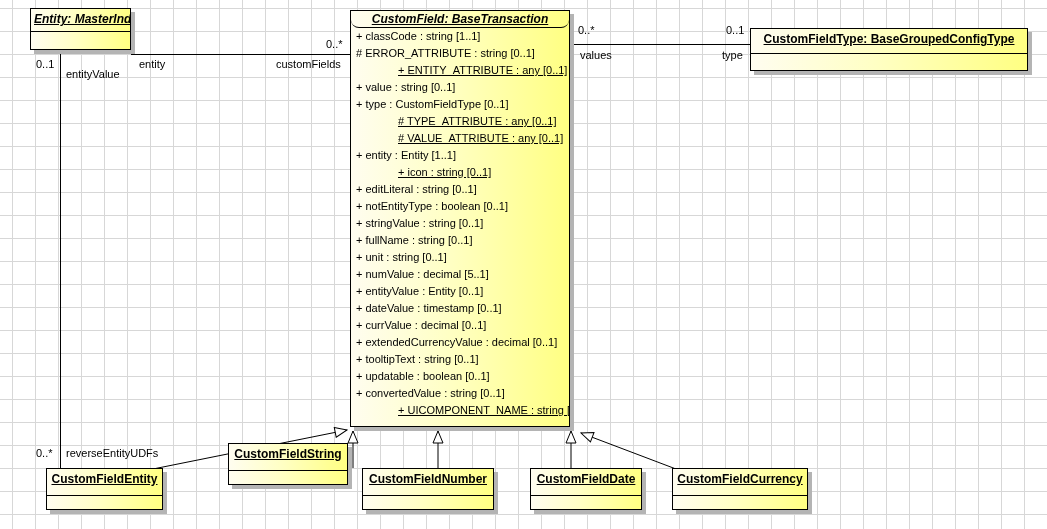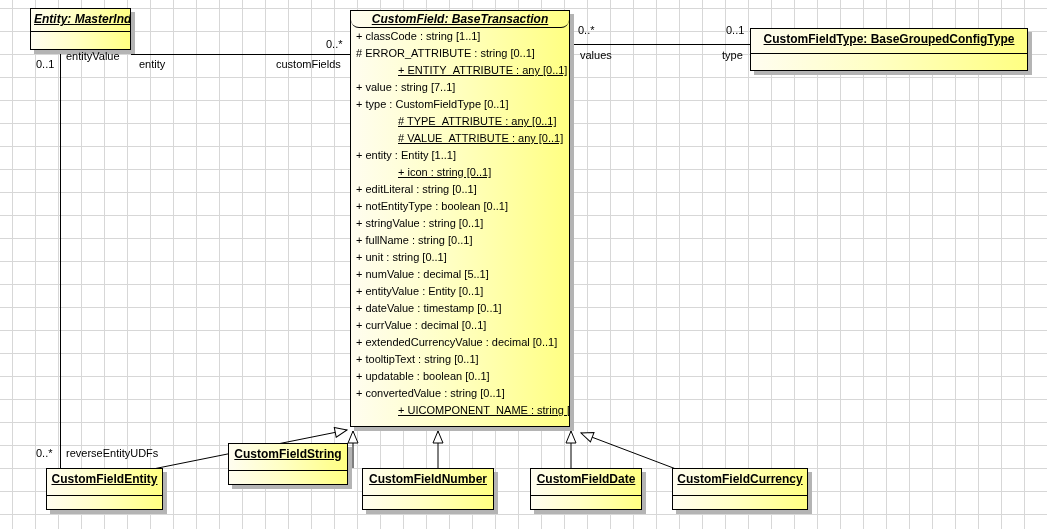--- a/index.html
+++ b/index.html
@@ -80,21 +80,21 @@
   <div class="uml-box italic" id="box-entity" style="left:30px;top:8px;width:101px;height:42px;">
     <span class="uml-title" style="height:23px;box-sizing:border-box;"><span class="tt">Entity: MasterIndex</span></span>
   </div>
 
   <div class="uml-box italic" id="box-customfield" style="left:350px;top:10px;width:220px;height:417px;">
     <span class="uml-title"><span class="tt">CustomField: BaseTransaction</span></span>
     <div class="attrs">
       <div class="attr">+ classCode : string [1..1]</div>
       <div class="attr"># ERROR_ATTRIBUTE : string [0..1]</div>
       <div class="attr u">+ ENTITY_ATTRIBUTE : any [0..1]</div>
-      <div class="attr">+ value : string [7..1]</div>
+      <div class="attr">+ value : string [0..1]</div>
       <div class="attr">+ type : CustomFieldType [0..1]</div>
       <div class="attr u"># TYPE_ATTRIBUTE : any [0..1]</div>
       <div class="attr u"># VALUE_ATTRIBUTE : any [0..1]</div>
       <div class="attr">+ entity : Entity [1..1]</div>
       <div class="attr u">+ icon : string [0..1]</div>
       <div class="attr">+ editLiteral : string [0..1]</div>
       <div class="attr">+ notEntityType : boolean [0..1]</div>
       <div class="attr">+ stringValue : string [0..1]</div>
       <div class="attr">+ fullName : string [0..1]</div>
       <div class="attr">+ unit : string [0..1]</div>
@@ -128,21 +128,21 @@
   </div>
   <div class="uml-box" style="left:672px;top:468px;width:136px;height:42px;">
     <span class="uml-title" style="height:27px;box-sizing:border-box;"><span class="tt">CustomFieldCurrency</span></span>
   </div>
 
   <span class="lbl" style="left:139px;top:58px;">entity</span>
   <span class="lbl" style="left:276px;top:58px;">customFields</span>
   <span class="lbl" style="left:326px;top:38px;">0..*</span>
 
   <span class="lbl" style="left:36px;top:58px;">0..1</span>
-  <span class="lbl" style="left:66px;top:50px;">entityValue</span>
+  <span class="lbl" style="left:66px;top:68px;">entityValue</span>
   <span class="lbl" style="left:36px;top:447px;">0..*</span>
   <span class="lbl" style="left:66px;top:447px;">reverseEntityUDFs</span>
 
   <span class="lbl" style="left:578px;top:24px;">0..*</span>
   <span class="lbl" style="left:580px;top:49px;">values</span>
   <span class="lbl" style="left:726px;top:24px;">0..1</span>
   <span class="lbl" style="left:722px;top:49px;">type</span>
 
 </div>
 

